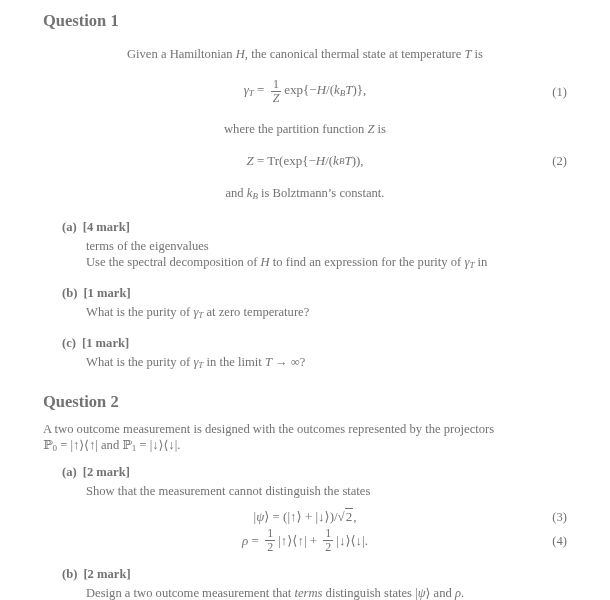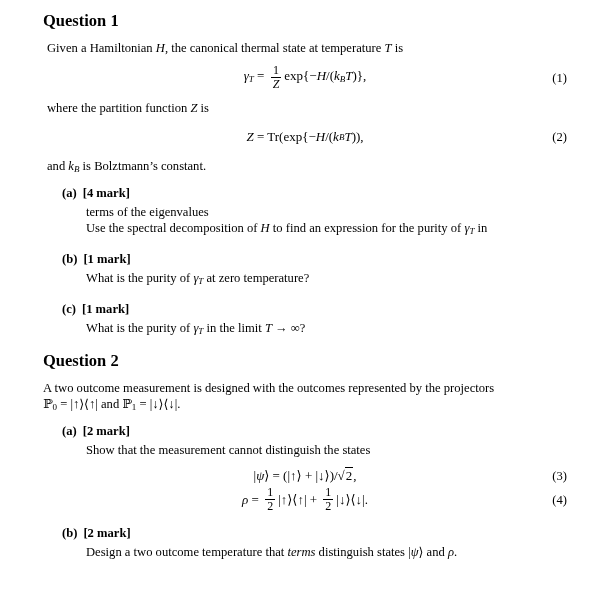--- a/index.html
+++ b/index.html
@@ -1,25 +1,25 @@
 <!DOCTYPE html>
 <html><head>
 <meta charset="utf-8">
 <style>
   html,body{margin:0;padding:0;background:#ffffff;}
   body{width:610px;height:600px;overflow:hidden;}
   .page{
     box-sizing:border-box;width:610px;height:600px;
     padding:12px 43px 0 43px;
     font-family:"Liberation Serif","DejaVu Serif",serif;
-    color:#000000;font-size:12.6px;line-height:16px;
+    color:#737373;font-size:12.6px;line-height:16px;
     background:#ffffff;
   }
   h1.qtitle{font-size:16.5px;line-height:18px;margin:0 0 10px 0;font-weight:700;}
-  .para{margin:4px;}
+  .para{margin:16px;text-align:center;}
   .line{white-space:nowrap;}
   
   .eq{position:relative;display:flex;justify-content:center;align-items:flex-start;font-size:13px;}
   .eq-1{margin:8px 0 9px 0;}
   .eq-2{margin:13px 0 13px 0;}
   .eq-3{margin:9px 0 2px 0;}
   .eq-4{margin:0 0 9px 0;}
   .eq-num{position:absolute;right:0;top:50%;transform:translateY(-50%);font-size:12.6px;}
   .eq-content{display:inline-flex;align-items:center;white-space:pre;}
   
@@ -32,21 +32,21 @@
   .seg-sub{font-size:9px;vertical-align:-2px;}
   .seg-isub{font-size:9px;vertical-align:-2px;font-style:italic;}
   .seg-rad{border-top:1.2px solid currentColor;padding:0 1px;}
   
   .list{margin-top:9px;}
   .item{margin-bottom:13px;}
   .item-label{padding-left:19px;font-weight:700;line-height:15px;margin-bottom:3px;}
   .item-label .lab{margin-right:6px;}
   .item-body{padding-left:43px;}
   .item-body .eq{margin-left:-43px;}
-  .q2{margin-top:13px;}
+  .q2{margin-top:20px;}
 </style>
 </head>
 <body>
 
 <div class="page">
 
   <section>
     <h1 class="qtitle">Question 1</h1>
 
     <p class="para"><span class="seg-n">Given a Hamiltonian </span><span class="seg-i">H</span><span class="seg-n">, the canonical thermal state at temperature </span><span class="seg-i">T</span><span class="seg-n"> is</span></p>
@@ -112,19 +112,19 @@
           <div class="eq eq-4">
             <span class="eq-content"><span><span class="seg-i">ρ</span><span class="seg-n"> = </span></span><span class="frac"><span class="num"><span class="seg-n">1</span></span><span class="den"><span class="seg-n">2</span></span></span><span><span class="seg-n">|↑⟩⟨↑| + </span></span><span class="frac"><span class="num"><span class="seg-n">1</span></span><span class="den"><span class="seg-n">2</span></span></span><span><span class="seg-n">|↓⟩⟨↓|.</span></span></span>
             <span class="eq-num">(4)</span>
           </div>
         </div>
       </div>
 
       <div class="item">
         <div class="item-label"><span class="lab">(b)</span><span class="marks">[2 mark]</span></div>
         <div class="item-body">
-          <div class="line"><span class="seg-n">Design a two outcome temperature that </span><span class="seg-i">terms</span><span class="seg-n"> distinguish states |</span><span class="seg-i">ψ</span><span class="seg-n">⟩ and </span><span class="seg-i">ρ</span><span class="seg-n">.</span></div>
+          <div class="line"><span class="seg-n">Design a two outcome measurement that </span><span class="seg-i">terms</span><span class="seg-n"> distinguish states |</span><span class="seg-i">ψ</span><span class="seg-n">⟩ and </span><span class="seg-i">ρ</span><span class="seg-n">.</span></div>
         </div>
       </div>
     </div>
   </section>
 
 </div>
 
 </body></html>

